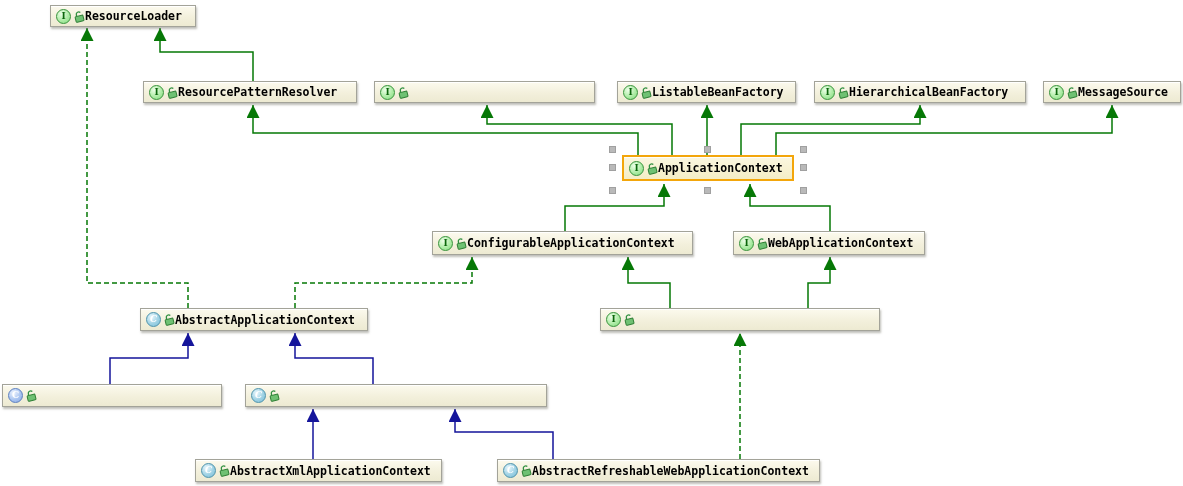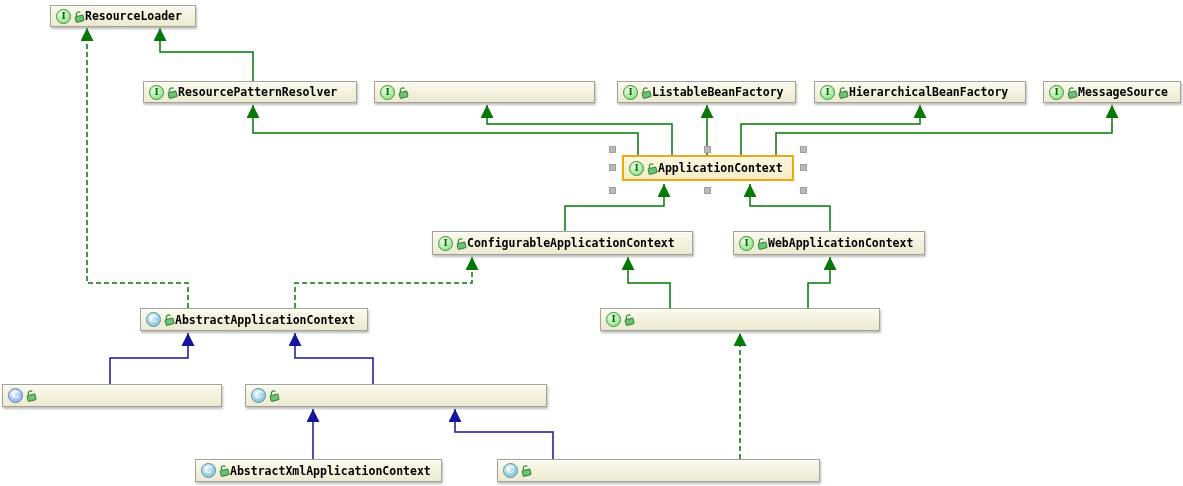--- a/index.html
+++ b/index.html
@@ -261,14 +261,15 @@
     <div class="node" style="left: 497px; top: 459px; width: 323px; height: 23px;">
       <span class="type-icon abstract-class">C</span>
       <span class="lock">
         <svg width="11" height="13" viewBox="0 0 11 13">
           <g transform="rotate(-14 5.5 8)">
             <path d="M3.2,6 V4.1 a2.4,2.4 0 0 1 4.4,-1.2" fill="none" stroke="#2f8f3f" stroke-width="1.3"></path>
             <rect x="1.4" y="5.8" width="8" height="5.8" rx="1" fill="#6fc173" stroke="#2f7f35" stroke-width="1"></rect>
           </g>
         </svg>
       </span>
+      <span class="label">AbstractRefreshableWebApplicationContext</span>
     </div>
   </div>
 
 </body></html>

